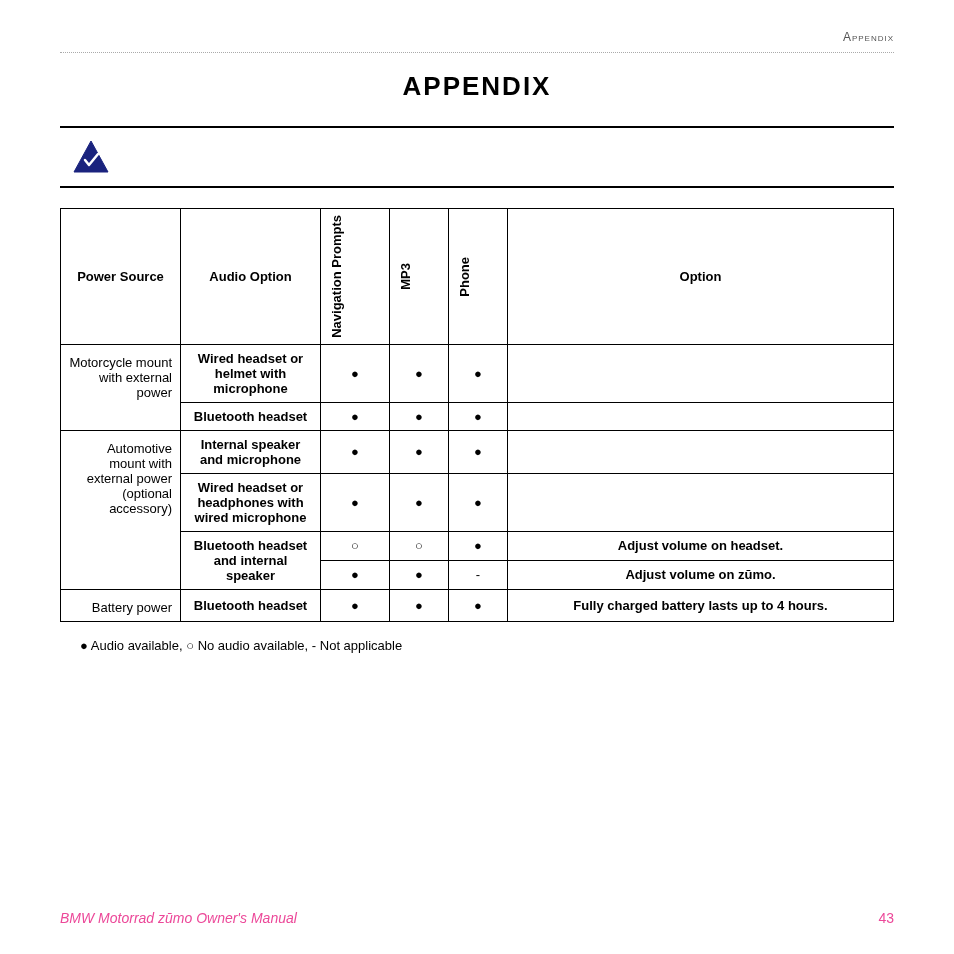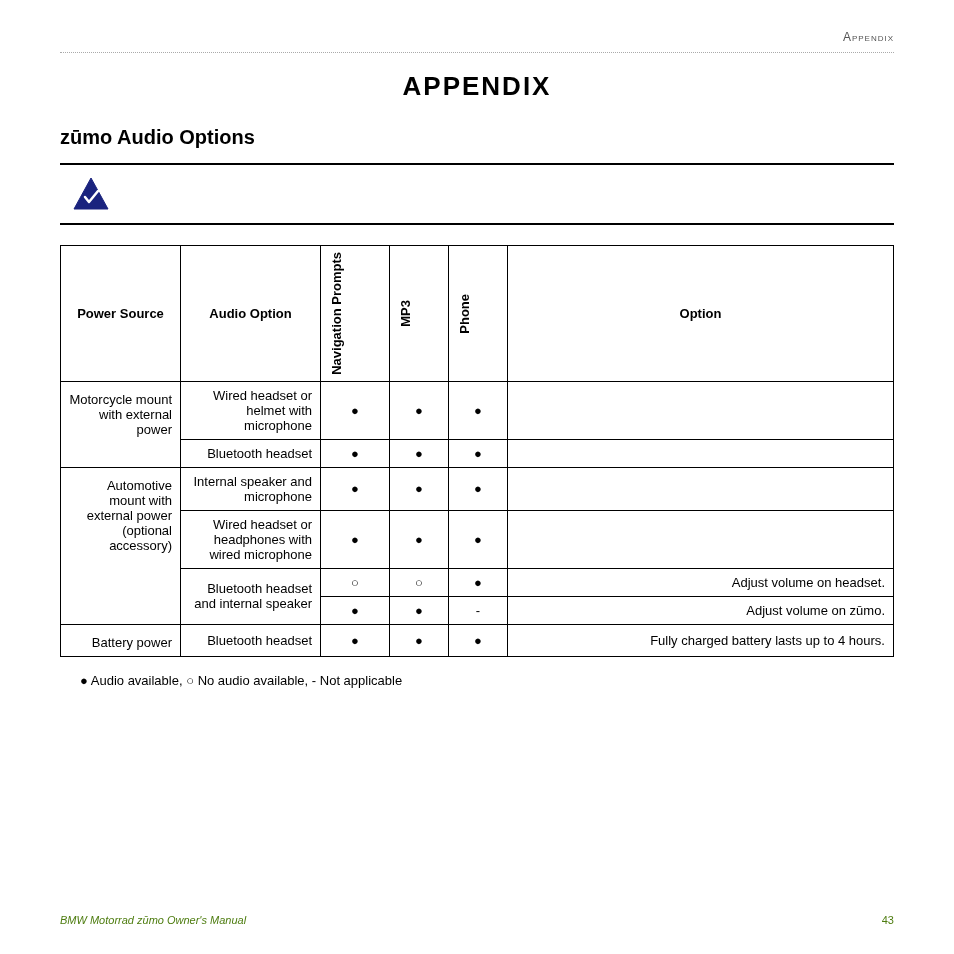--- a/index.html
+++ b/index.html
@@ -130,21 +130,22 @@
       text-align: center;
       font-weight: bold;
     }
 
     .col-notes {
       text-align: center;
       font-weight: bold;
     }
 
     .audio-table td.text-left {
-      text-align: right;
+      text-align: center;
+      font-weight: bold;
     }
 
     .audio-table td.power-cell {
       text-align: right;
       vertical-align: top;
       padding-top: 10px;
     }
 
     .legend {
       font-size: 13px;
@@ -153,22 +154,22 @@
     }
 
     .footer {
       position: absolute;
       bottom: 28px;
       left: 60px;
       right: 60px;
       display: flex;
       justify-content: space-between;
       font-style: italic;
-      font-size: 11px;
-      color: #4d7c0f;
+      font-size: 14px;
+      color: #ec4899;
     }
 
     .footer-page {
       font-style: normal;
     }
 
     .header-row th {
       height: 70px;
     }
   </style>
@@ -178,21 +179,20 @@
 <div class="page-container">
 
   <div class="header-appendix">
     <span>Appendix</span>
   </div>
 
   <hr class="dotted-line">
 
   <div class="page-title">Appendix</div>
 
-  <div class="section-title">zūmo Audio Options</div>
 
   <div class="note-box">
     <div class="note-icon">
       
       <svg width="38" height="38" viewBox="0 0 38 38">
         <polygon points="19,3 36,34 2,34" fill="#1a237e" stroke="#1a237e" stroke-width="1"></polygon>
         <polyline points="13,22 17,27 26,16" fill="none" stroke="white" stroke-width="2.5" stroke-linecap="round" stroke-linejoin="round"></polyline>
       </svg>
     </div>
   </div>

